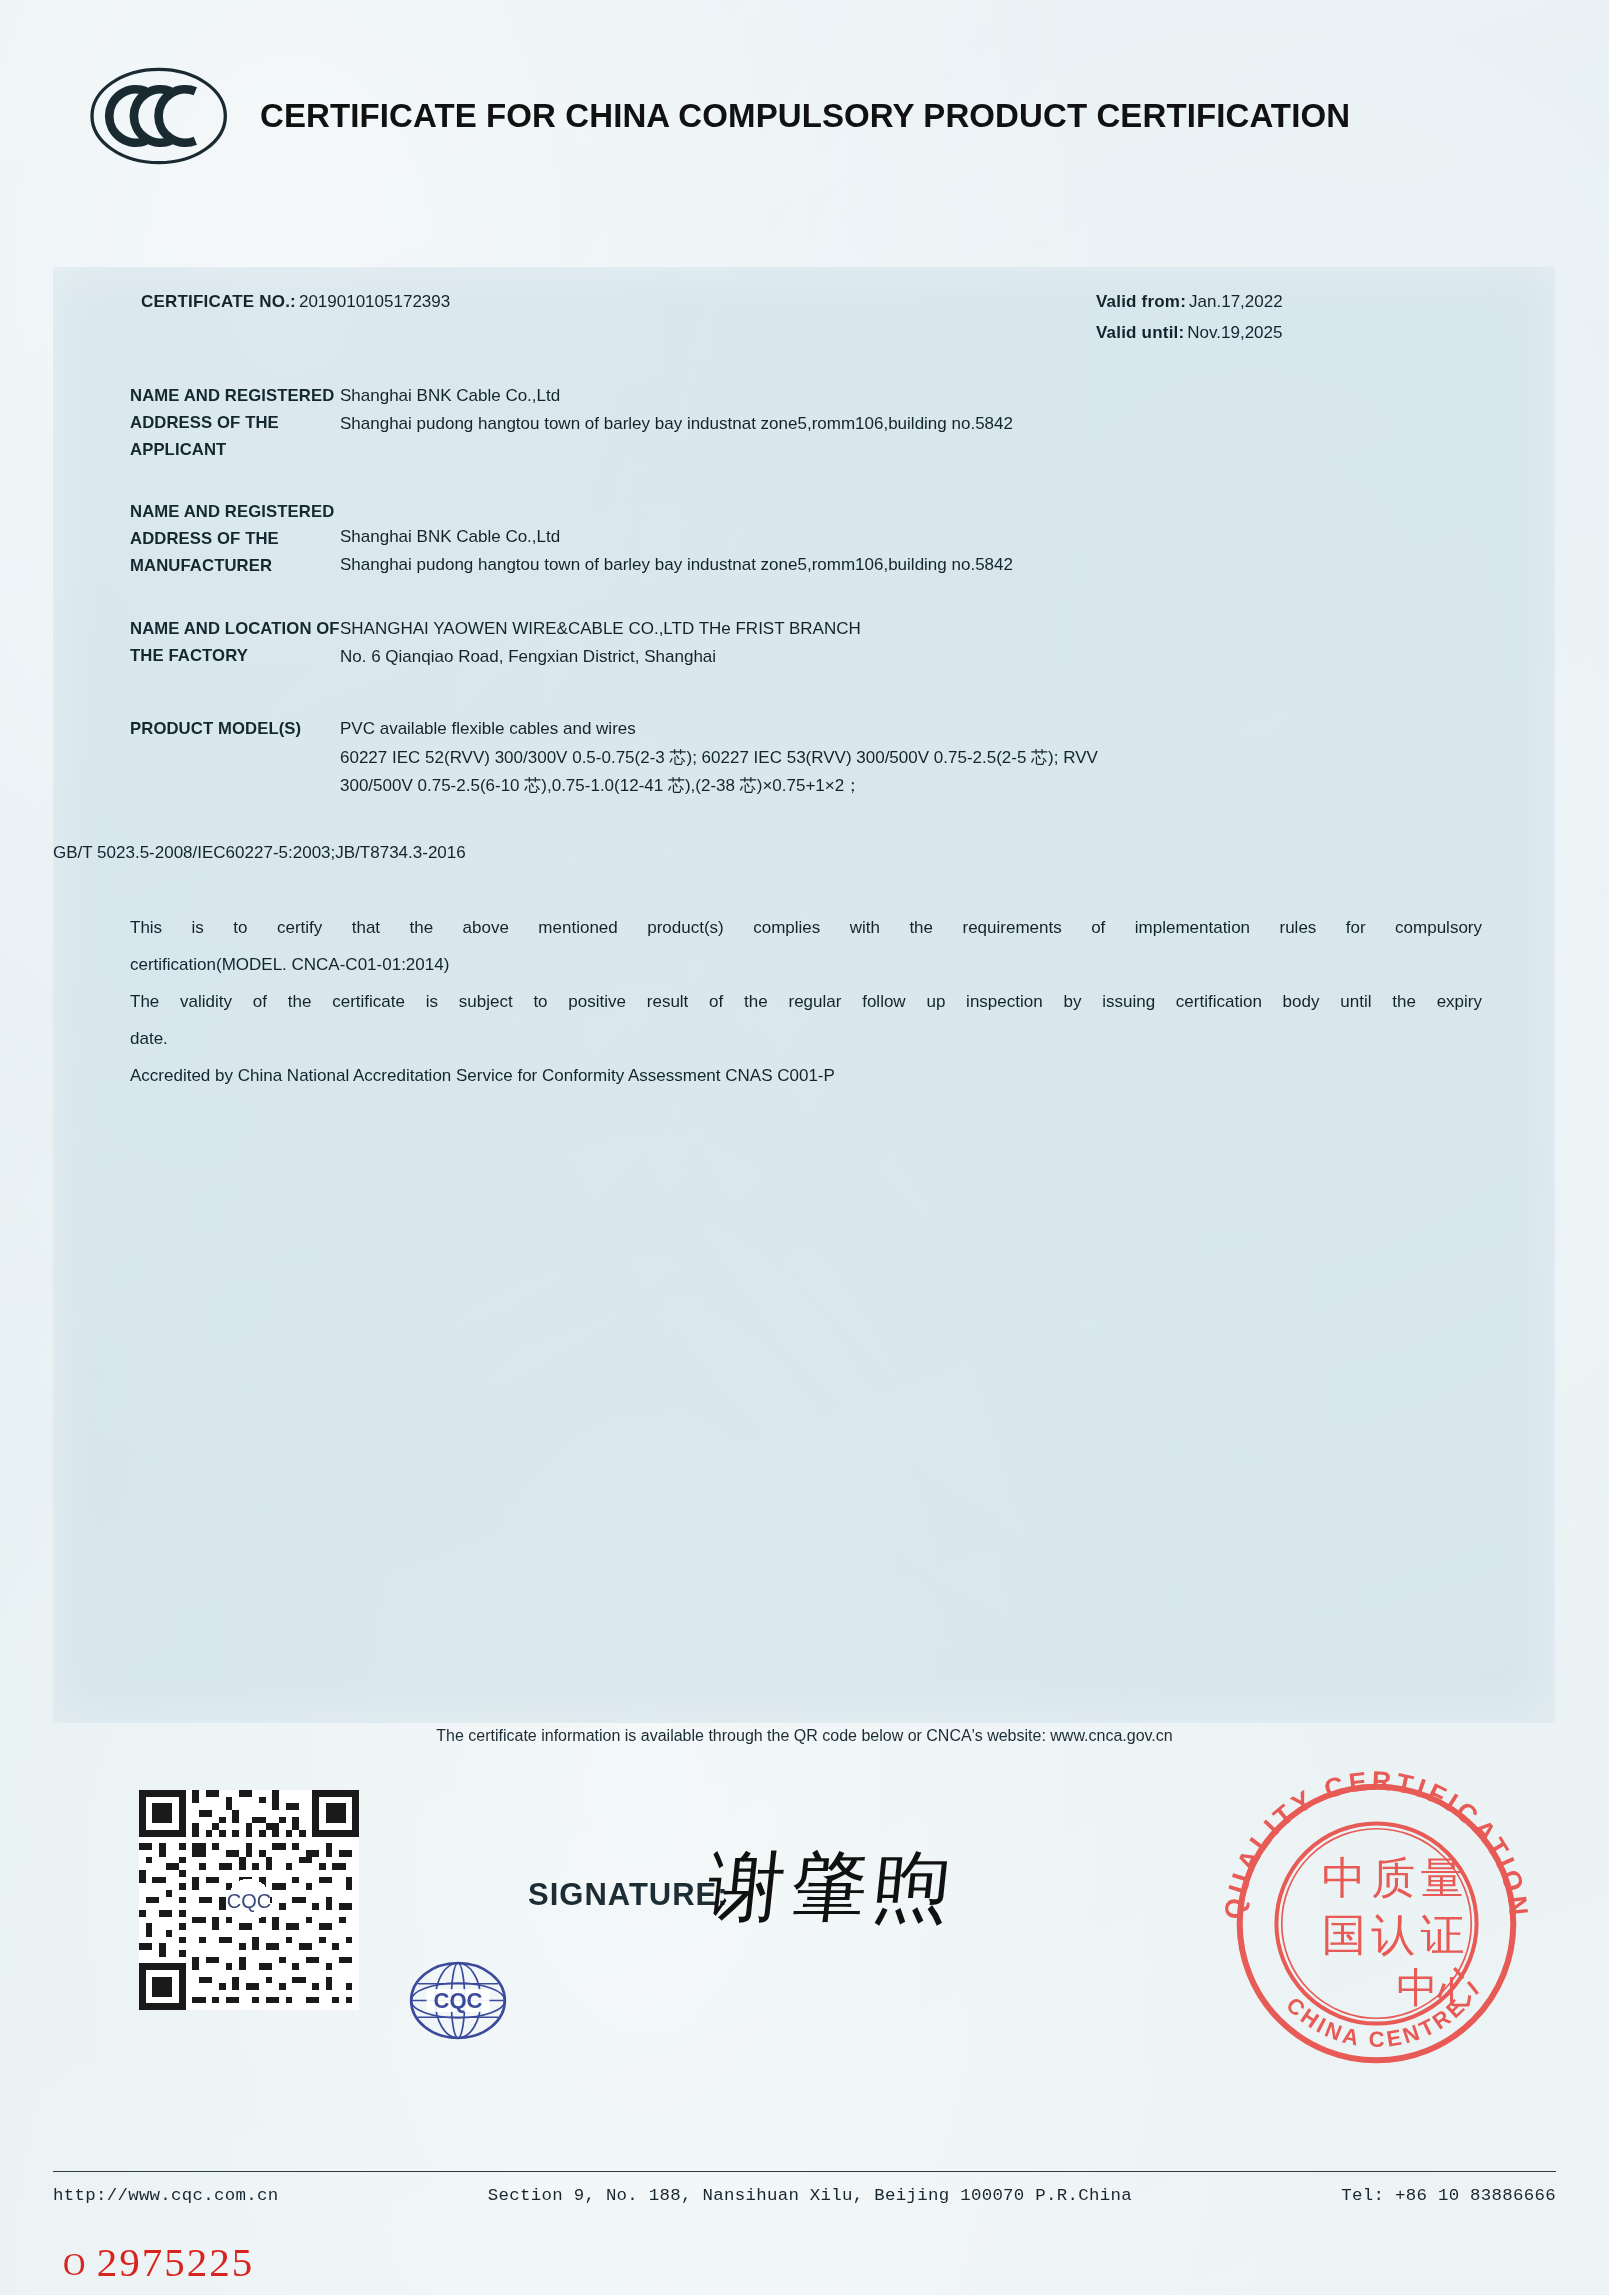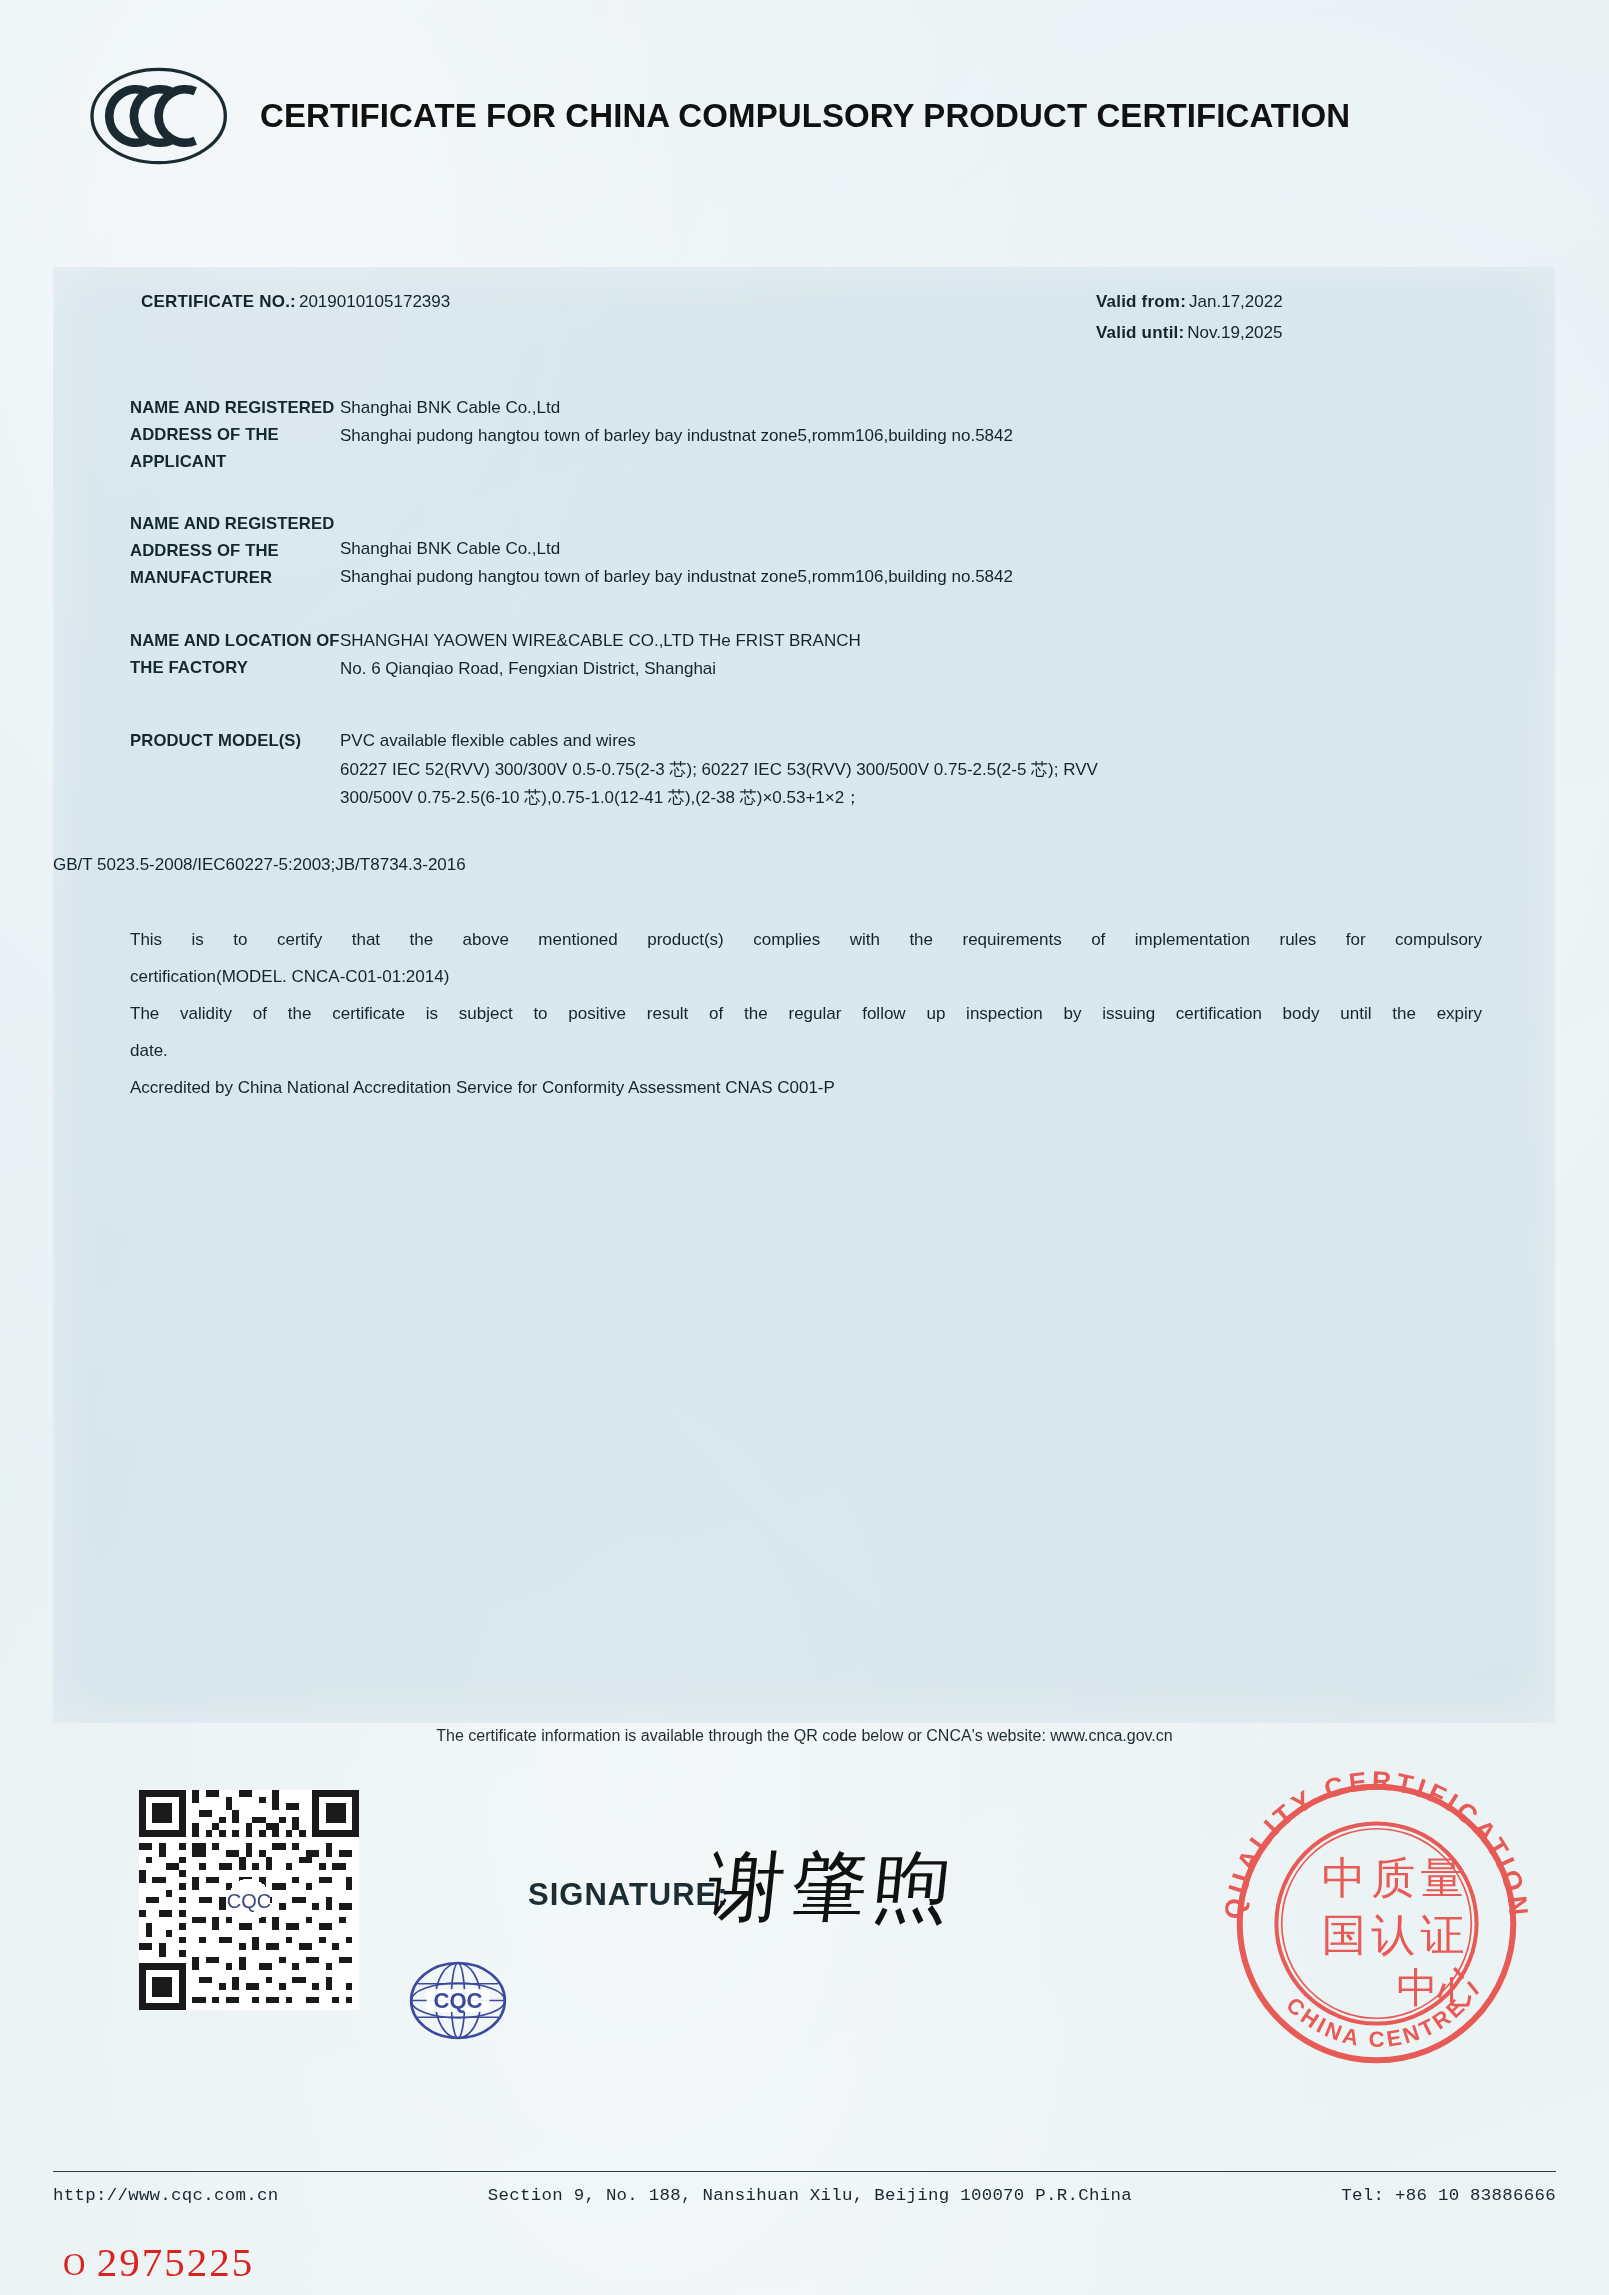--- a/index.html
+++ b/index.html
@@ -273,21 +273,21 @@
           <span class="lbl-bold">Valid from:</span>
           <span class="val-normal">Jan.17,2022</span>
         </div>
         <div class="valid-line">
           <span class="lbl-bold">Valid until:</span>
           <span class="val-normal">Nov.19,2025</span>
         </div>
       </div>
     </div>
 
-    <div class="field" style="margin-top:40px;">
+    <div class="field" style="margin-top:28px;">
       <div class="field-label">NAME AND REGISTERED ADDRESS OF THE APPLICANT</div>
       <div class="field-value">
         <div>Shanghai BNK Cable Co.,Ltd</div>
         <div>Shanghai pudong hangtou town of barley bay industnat zone5,romm106,building no.5842</div>
       </div>
     </div>
 
     <div class="field" style="margin-top:35px;">
       <div class="field-label">NAME AND REGISTERED ADDRESS OF THE MANUFACTURER</div>
       <div class="field-value" style="padding-top:25.4px;">
@@ -302,21 +302,21 @@
         <div>SHANGHAI YAOWEN WIRE&amp;CABLE CO.,LTD THe FRIST BRANCH</div>
         <div>No. 6 Qianqiao Road, Fengxian District, Shanghai</div>
       </div>
     </div>
 
     <div class="field" style="margin-top:44px;">
       <div class="field-label">PRODUCT MODEL(S)</div>
       <div class="field-value">
         <div>PVC available flexible cables and wires</div>
         <div>60227 IEC 52(RVV) 300/300V 0.5-0.75(2-3 芯); 60227 IEC 53(RVV) 300/500V 0.75-2.5(2-5 芯); RVV</div>
-        <div>300/500V 0.75-2.5(6-10 芯),0.75-1.0(12-41 芯),(2-38 芯)×0.53+1×2；</div>
+        <div>300/500V 0.75-2.5(6-10 芯),0.75-1.0(12-41 芯),(2-38 芯)×0.75+1×2；</div>
       </div>
     </div>
 
     <div class="field" style="margin-top:39px;">
       <div class="field-value">
         <div>GB/T 5023.5-2008/IEC60227-5:2003;JB/T8734.3-2016</div>
       </div>
     </div>
 
     <div class="statement">

